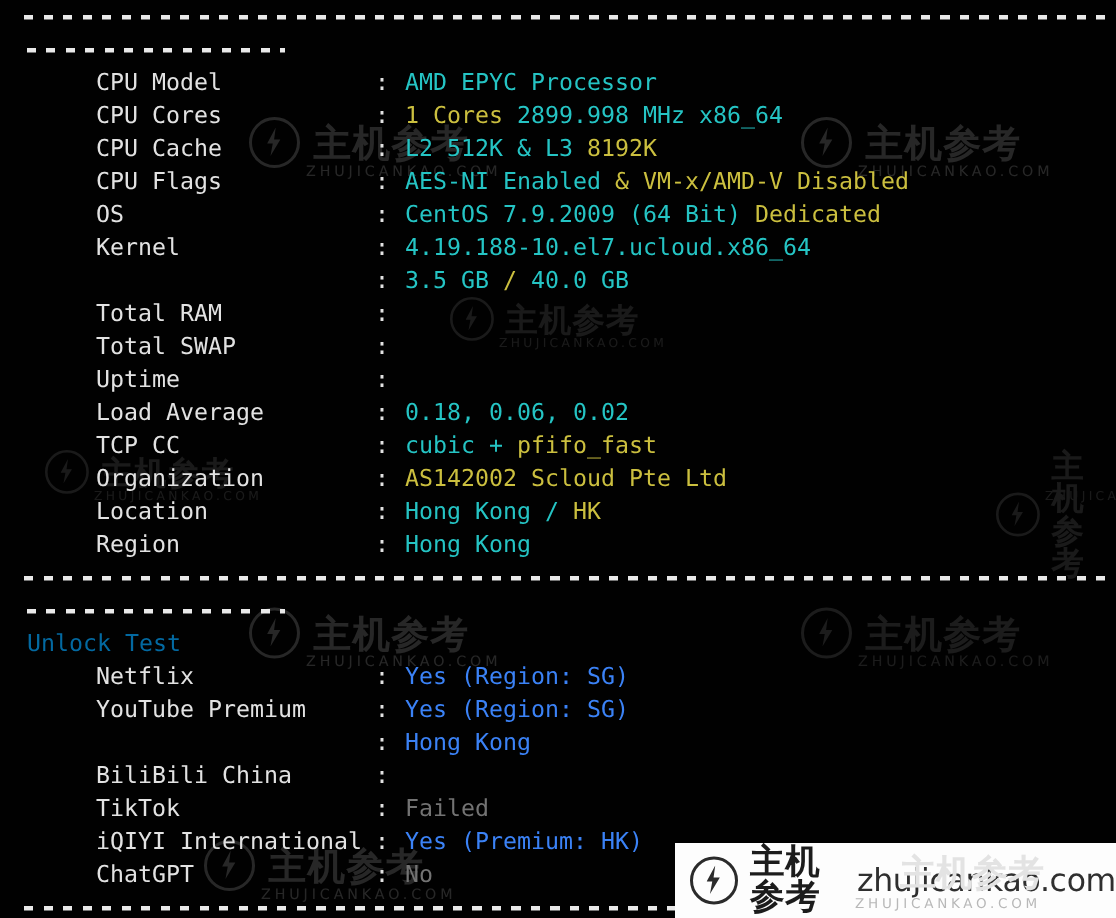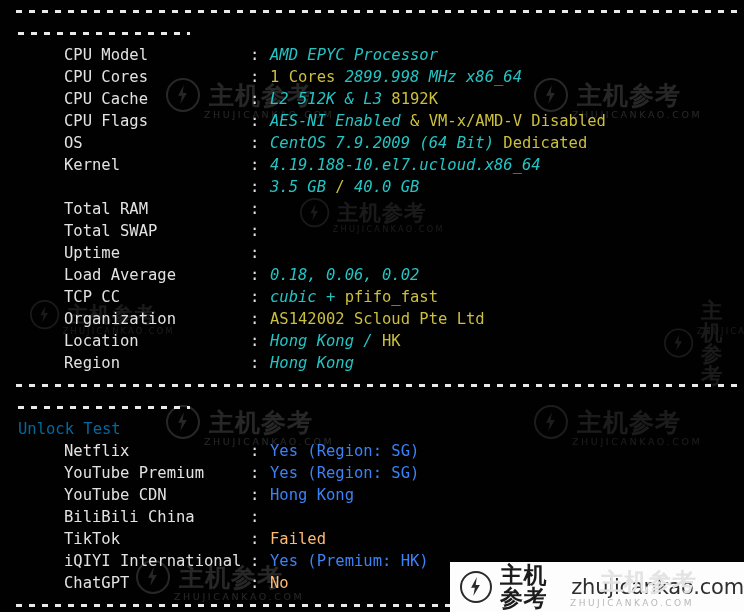--- a/index.html
+++ b/index.html
@@ -80,24 +80,24 @@
     left: 270px;
     top: 0;
   }
   .hdr {
     position: absolute;
     left: 18px;
     top: 0;
     color: #0369a1;
   }
 
-  .c-cyan   { color: #25c4c4; font-style: italic; }
+  .c-cyan   { color: #25c4c4; }
   .c-yellow { color: #cbbf3f; margin-top: 20px; }
   .c-green  { color: #3b82f6; margin-top: 41px; }
-  .c-red    { color: #fdba74; }
+  .c-red    { color: #737373; }
 
   
   .wm {
     position: absolute;
     pointer-events: none;
     user-select: none;
     display: flex;
     align-items: center;
     gap: 9px;
     opacity: 0.155;
@@ -365,21 +365,20 @@
           <span class="lbl">Netflix</span>
           <span class="colon">:</span>
           <span class="val"><span class="c-green">Yes (Region: SG)</span></span>
         </div>
         <div class="row">
           <span class="lbl">YouTube Premium</span>
           <span class="colon">:</span>
           <span class="val"><span class="c-green">Yes (Region: SG)</span></span>
         </div>
         <div class="row">
-          <span class="lbl">YouTube CDN</span>
           <span class="colon">:</span>
           <span class="val"><span class="c-green">Hong Kong</span></span>
         </div>
         <div class="row">
           <span class="lbl">BiliBili China</span>
           <span class="colon">:</span>
         </div>
         <div class="row">
           <span class="lbl">TikTok</span>
           <span class="colon">:</span>

